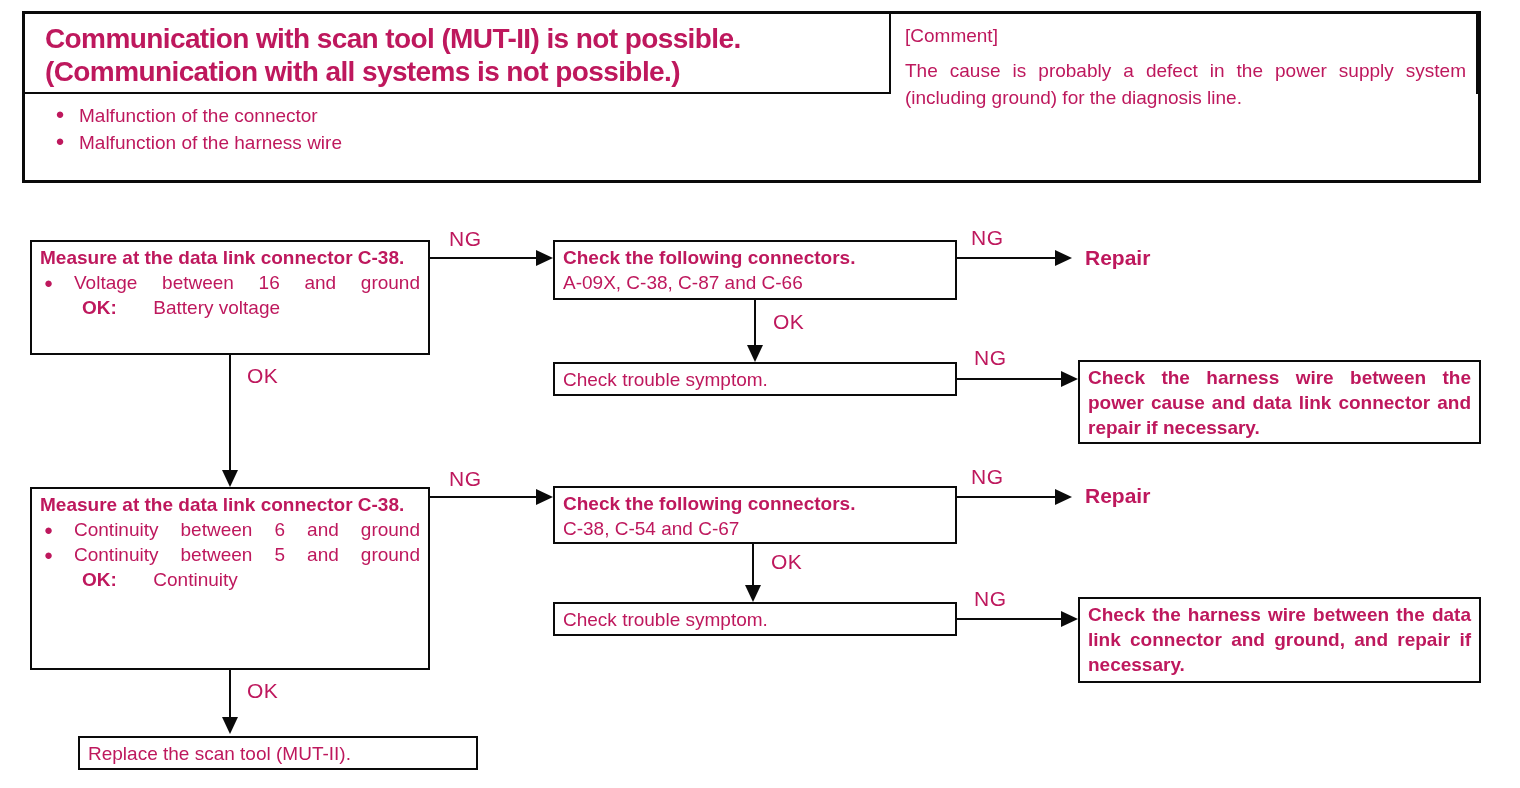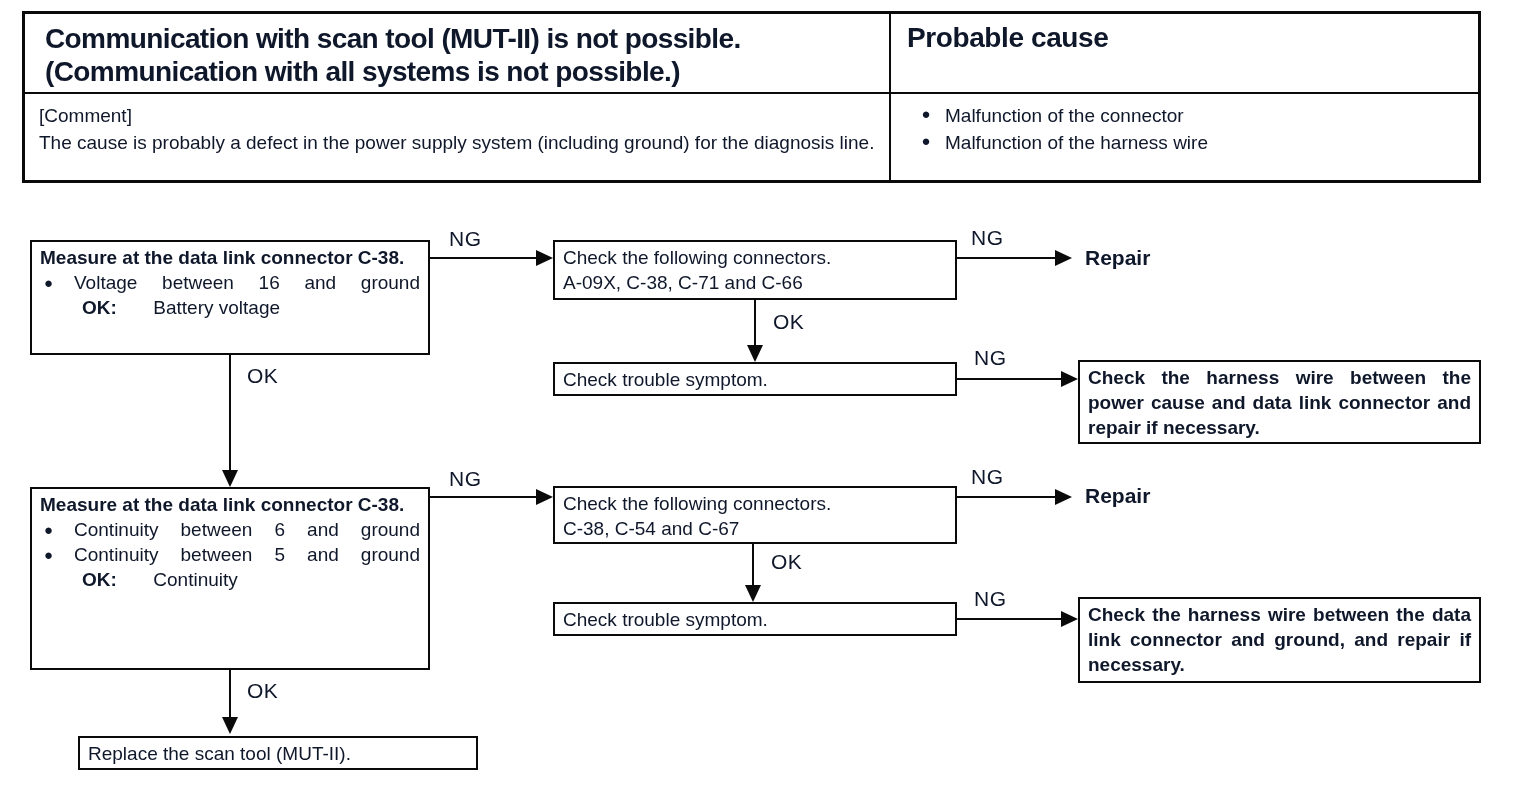--- a/index.html
+++ b/index.html
@@ -2,21 +2,21 @@
 <html><head>
 <meta charset="utf-8">
 <style>
   html, body { margin: 0; padding: 0; background: #ffffff; }
   .page {
     position: relative;
     width: 1520px;
     height: 788px;
     background: #ffffff;
     font-family: "Liberation Sans", sans-serif;
-    color: #0f172a;
+    color: #be185d;
     overflow: hidden;
   }
 
   
   .spec-table {
     position: absolute;
     left: 22px; top: 11px;
     width: 1459px; height: 172px;
     border: 3px solid #0a0a0a;
     box-sizing: border-box;
@@ -37,40 +37,40 @@
     padding-left: 20px;
   }
   .cell-cause-h {
     font-weight: bold;
     font-size: 28px;
     letter-spacing: -0.4px;
     padding-top: 8px;
     padding-left: 16px;
   }
   .cell-comment { font-size: 19px; line-height: 1.42; padding-top: 9px; padding-left: 14px; padding-right: 10px; }
-  .cell-comment .cmt-body { text-align: justify; }
+  .cell-comment .cmt-body { text-align: justify; margin-top: 8px; }
   .cell-causes { font-size: 19px; line-height: 1.4; padding-top: 9px; }
   .bullet-row { display: flex; }
   .bullet-row .blt { width: 38px; text-align: center; font-size: 15px; flex: 0 0 38px; }
   .bullet-row .blt-txt { flex: 1; }
 
   
   .fbox {
     position: absolute;
     border: 2px solid #0a0a0a;
     background: #fff;
     box-sizing: border-box;
     font-size: 19px;
     line-height: 25px;
     padding: 3px 8px 3px 8px;
   }
   .fbox p { margin: 0; }
   .fbox .just { text-align: justify; font-weight: bold; }
   .fbox .just-last { text-align: justify; text-align-last: justify; }
-  .fbox .bold { font-weight: normal; }
+  .fbox .bold { font-weight: bold; }
   .fbox .b-row { display: flex; }
   .fbox .b-row .blt { flex: 0 0 30px; text-align: left; padding-left: 4px; font-size: 15px; }
   .fbox .b-row .blt-txt { flex: 1; }
   .ok-row { padding-left: 42px; }
   .ok-row .ok-lbl { font-weight: bold; display: inline-block; width: 66px; }
 
   
   .hline { position: absolute; height: 2px; background: #0a0a0a; }
   .vline { position: absolute; width: 2px; background: #0a0a0a; }
   .arr-r {
@@ -90,23 +90,20 @@
 </style>
 </head>
 <body>
 
 <div class="page">
 
   <div class="spec-table">
     <div class="cell cell-title b-right b-bottom">
       <div>Communication with scan tool (MUT-II) is not possible.</div>
       <div>(Communication with all systems is not possible.)</div>
-    </div>
-    <div class="cell cell-cause-h b-bottom">
-      <span>Probable cause</span>
     </div>
     <div class="cell cell-comment b-right">
       <div>[Comment]</div>
       <div class="cmt-body">The cause is probably a defect in the power supply system (including ground) for the diagnosis line.</div>
     </div>
     <div class="cell cell-causes">
       <div class="bullet-row">
         <span class="blt">●</span>
         <span class="blt-txt">Malfunction of the connector</span>
       </div>
@@ -124,21 +121,21 @@
       <span class="blt-txt just-last">Voltage between 16 and ground</span>
     </div>
     <div class="ok-row">
       <span class="ok-lbl">OK:</span>
       <span>Battery voltage</span>
     </div>
   </div>
 
   <div class="fbox" style="left:553px; top:240px; width:404px; height:60px;">
     <p class="bold just">Check the following connectors.</p>
-    <p>A-09X, C-38, C-71 and C-66</p>
+    <p>A-09X, C-38, C-87 and C-66</p>
   </div>
 
   <div class="fbox" style="left:553px; top:362px; width:404px; height:34px;">
     <p>Check trouble symptom.</p>
   </div>
 
   <div class="fbox just" style="left:1078px; top:360px; width:403px; height:84px;">
     <p class="just">Check the harness wire between the power cause and data link connector and repair if necessary.</p>
   </div>
 

